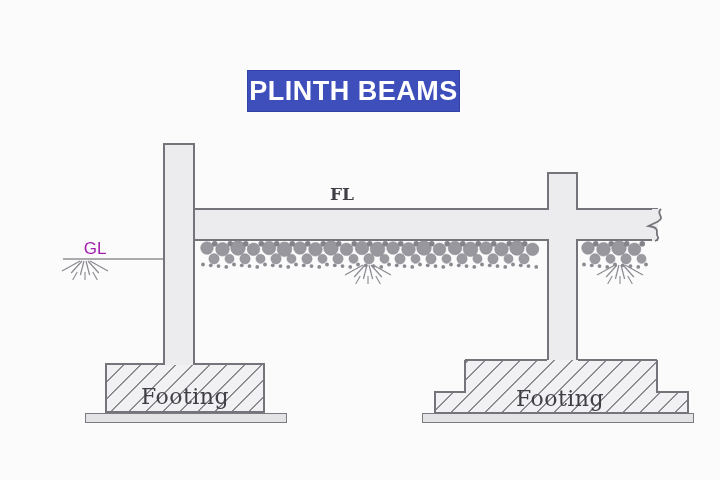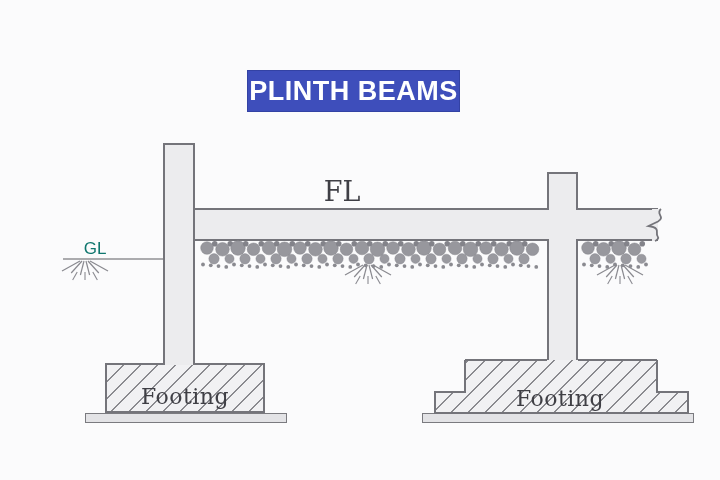--- a/index.html
+++ b/index.html
@@ -35,22 +35,22 @@
     border:2px solid var(--outline);z-index:3;}
   .footing-right{left:435px;top:360px;width:253px;height:53px;z-index:3;
     clip-path:polygon(30px 0,222px 0,222px 32px,253px 32px,253px 53px,0 53px,0 32px,30px 32px);}
 
   .slab{background:var(--slab);border:1.5px solid #7A7A7F;z-index:3;}
   .slab-left{left:85px;top:413px;width:202px;height:10px;}
   .slab-right{left:422px;top:413px;width:272px;height:10px;}
 
   .diagram-label{color:var(--label);z-index:5;text-align:center;}
   .serif-label{font-family:"DejaVu Serif","Liberation Serif",serif;}
-  .fl-label{left:318px;top:176px;width:48px;font-size:27px;}
-  .gl-label{left:77px;top:239px;width:36px;font-size:17px;color:#0f766e;
+  .fl-label{left:318px;top:184px;width:48px;font-size:17px;font-weight:bold;}
+  .gl-label{left:77px;top:239px;width:36px;font-size:17px;color:#a21caf;
     font-family:"Liberation Sans",sans-serif;}
   .footing-label{font-size:22px;letter-spacing:.5px;}
   .footing-label-left{left:105px;top:384px;width:160px;}
   .footing-label-right{left:480px;top:386px;width:160px;}
 
   svg.layer{left:0;top:0;width:720px;height:480px;pointer-events:none;}
   .svg-under{z-index:2;}
   .svg-over{z-index:4;}
 </style>
 </head>

